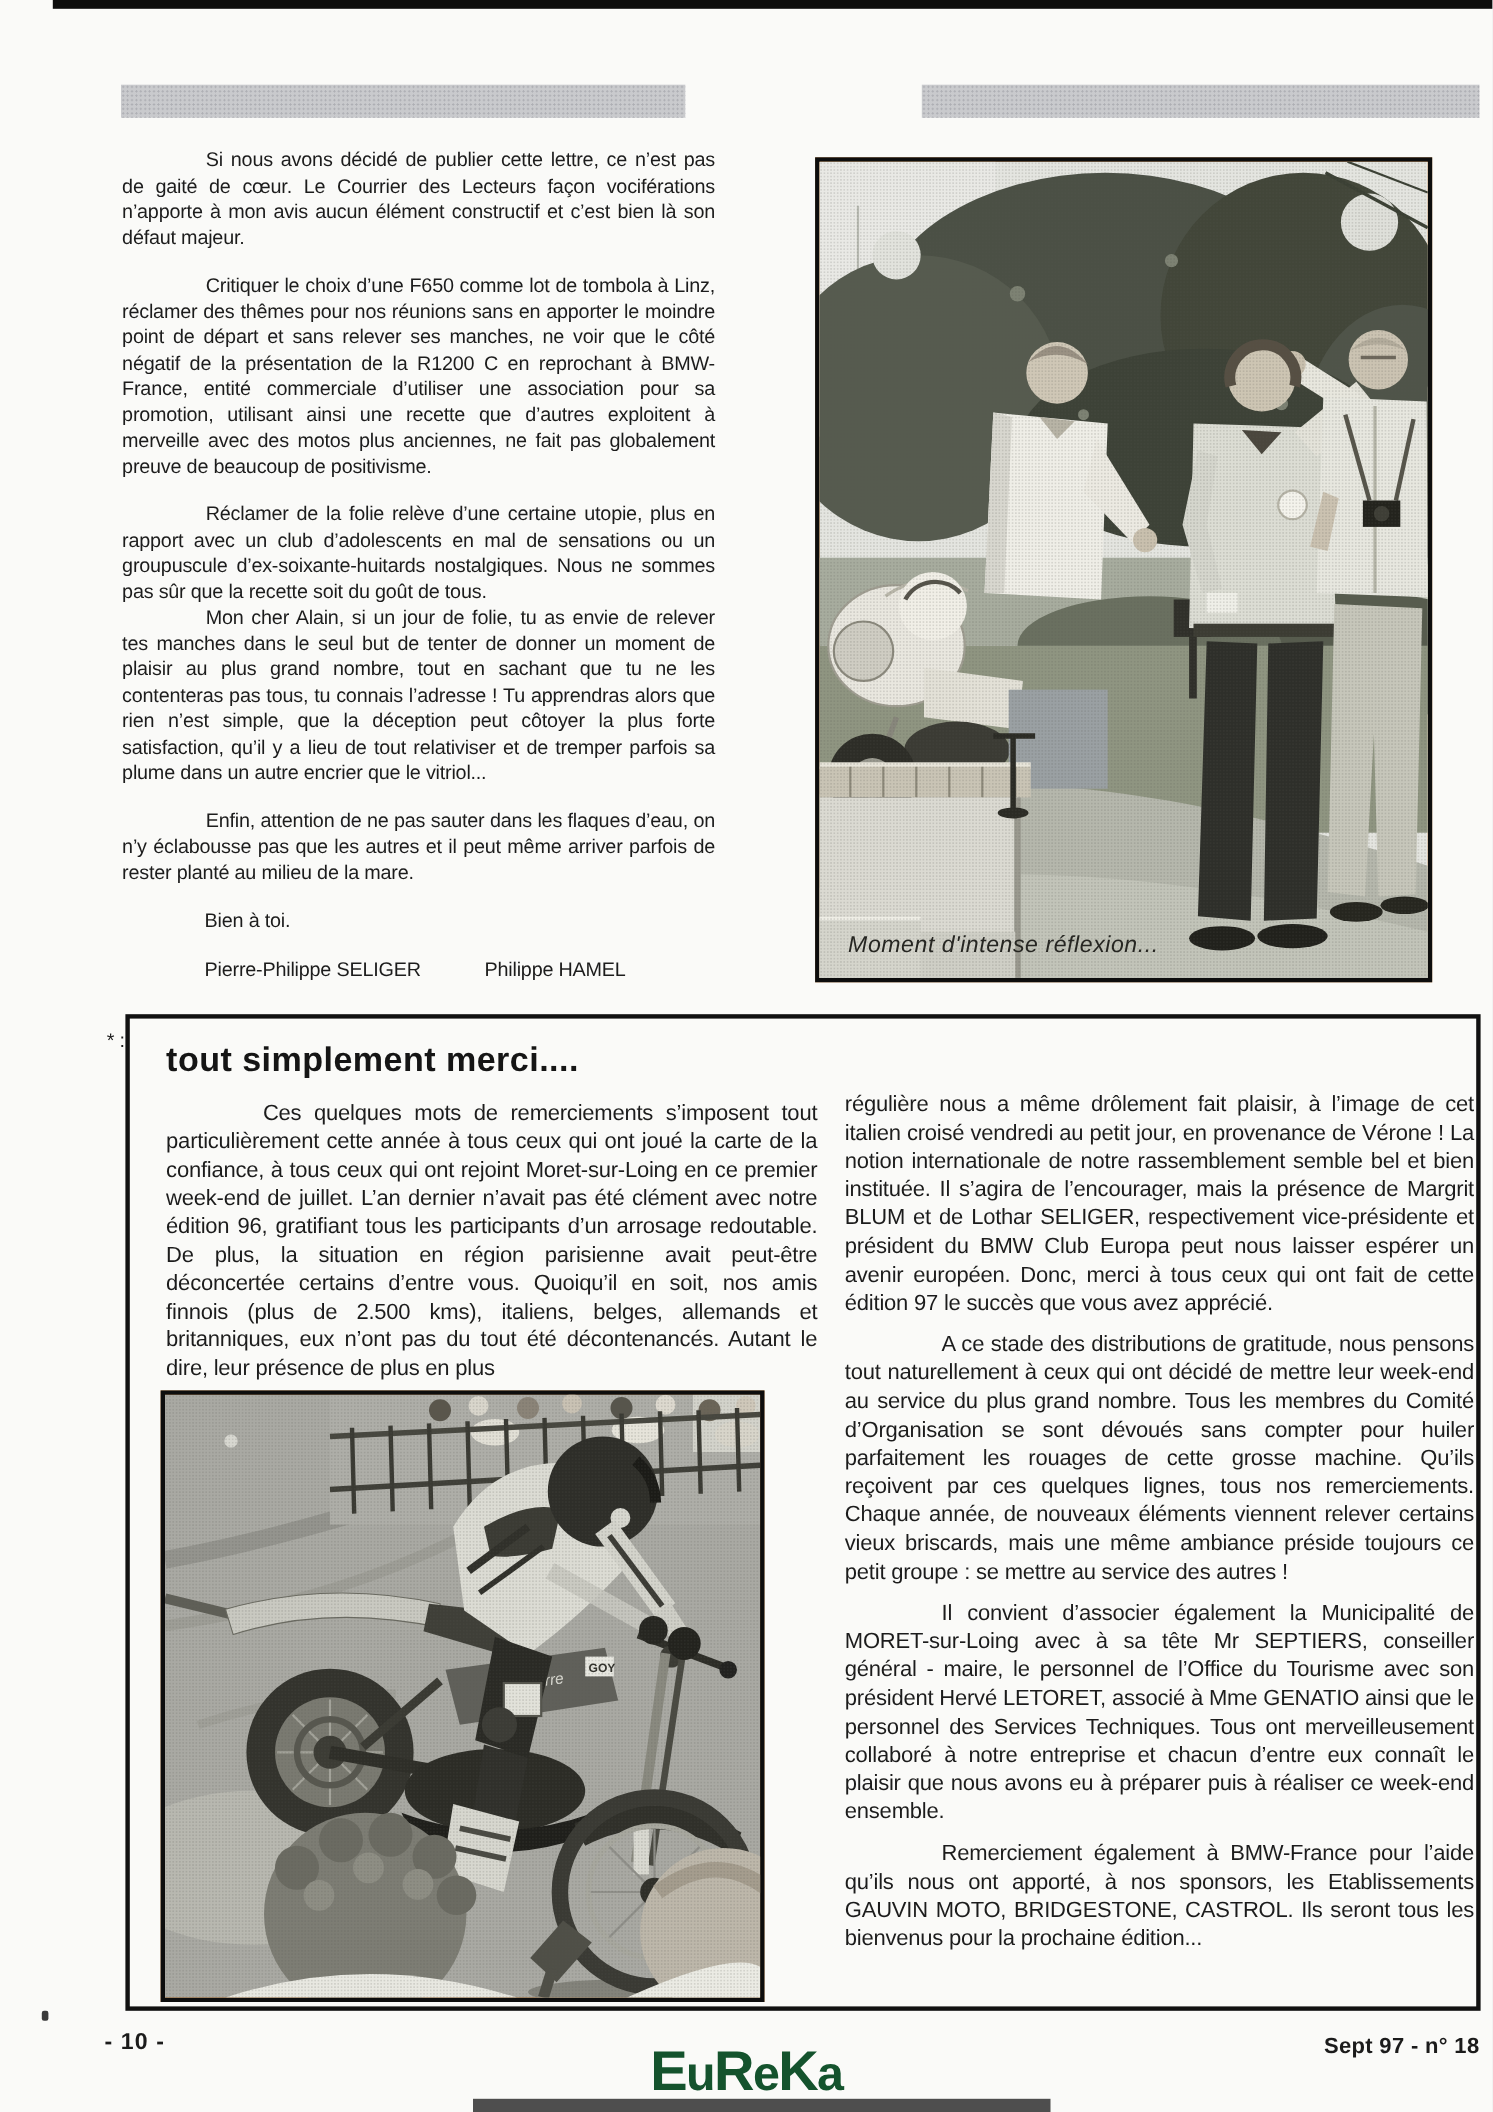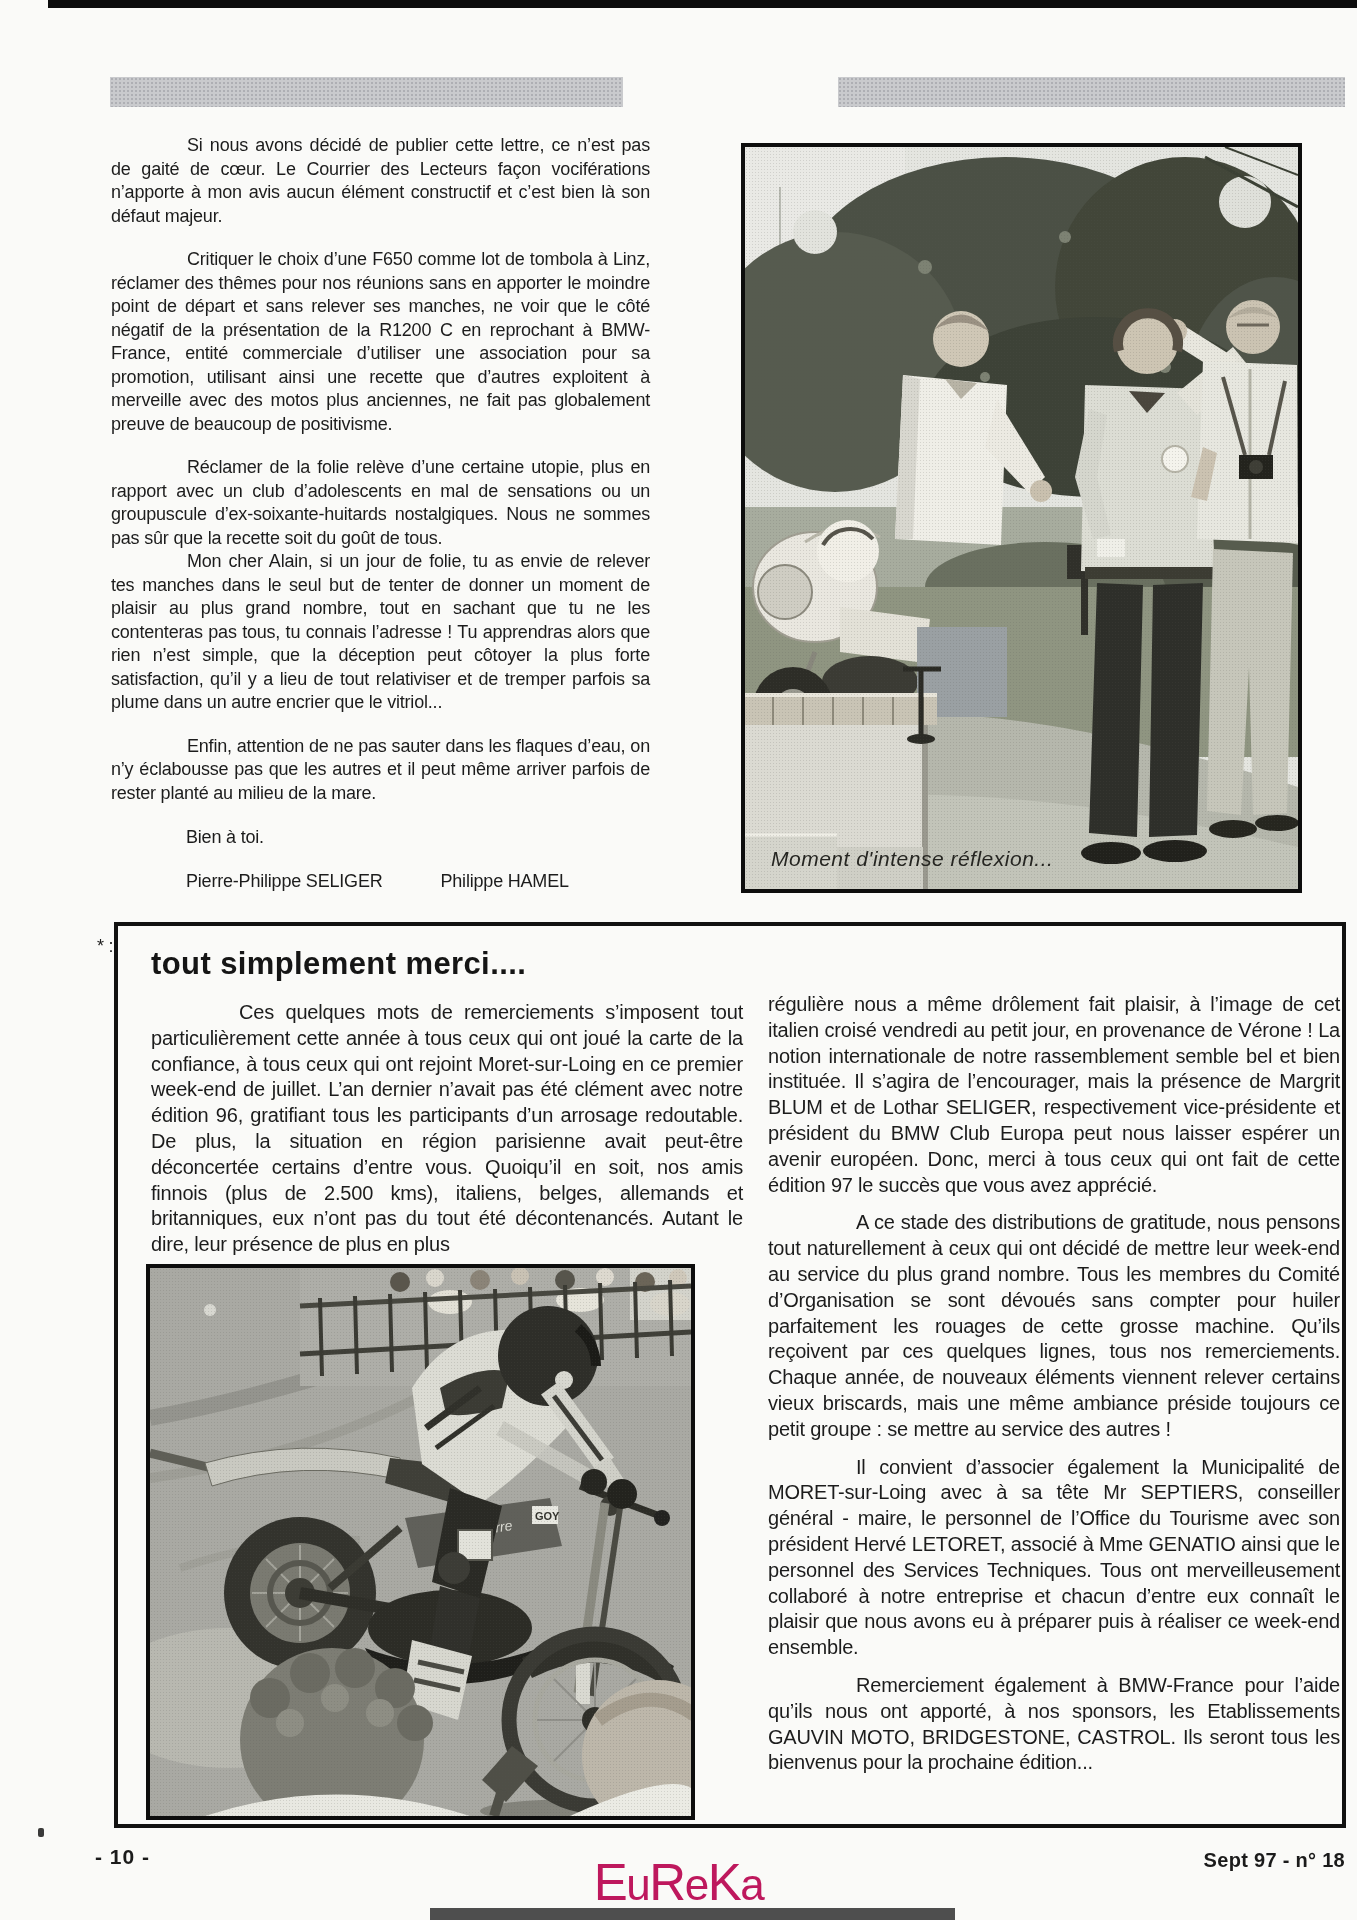--- a/index.html
+++ b/index.html
@@ -66,21 +66,21 @@
     letter-spacing:-0.2px; color:#1c1c1c;
   }
   .merci-col-left  { left:33px;  top:74px; width:592px; }
   .merci-col-right { left:650px; top:66px; width:572px; }
   .merci-col p { margin:0 0 12px 0; text-indent:88px; }
   .merci-col p.noindent { text-indent:0; }
   .photo-bottom { left:28px; top:338px; width:549px; height:556px; box-sizing:border-box; }
 
   
   .footer-pageno { position:absolute; left:95px; top:1845px; font-size:21px; font-weight:bold; letter-spacing:1px;text-align:center; }
-  .footer-logo { position:absolute; left:0; right:0; top:1853px; text-align:center; font-weight:normal; color:#be185d; letter-spacing:-1.5px; white-space:nowrap; }
+  .footer-logo { position:absolute; left:0; right:0; top:1853px; text-align:center; font-weight:bold; color:#14532d; letter-spacing:-1.5px; white-space:nowrap; }
   .footer-logo .lg { font-size:51px; }
   .footer-logo .sm { font-size:44px; }
   .footer-issue { position:absolute; right:12px; top:1849px; font-size:20px; font-weight:bold; letter-spacing:0.3px; }
   .bottom-bar { position:absolute; left:430px; top:1908px; width:525px; height:12px; background:#4e4e4e; }
 
   svg { display:block; }
 </style>
 </head>
 <body>
 

